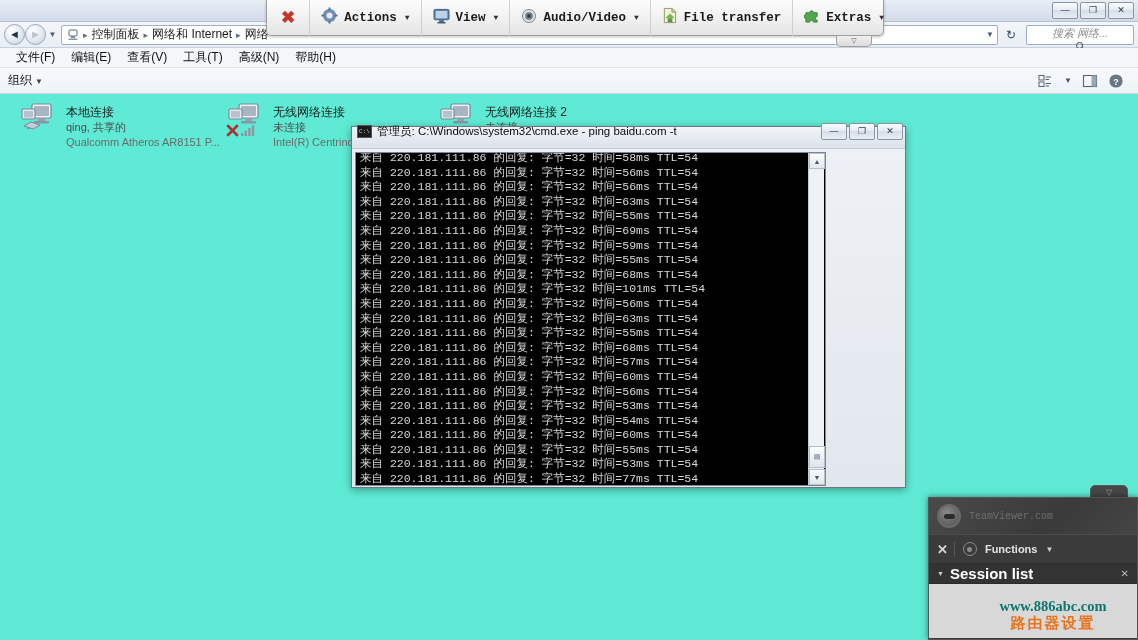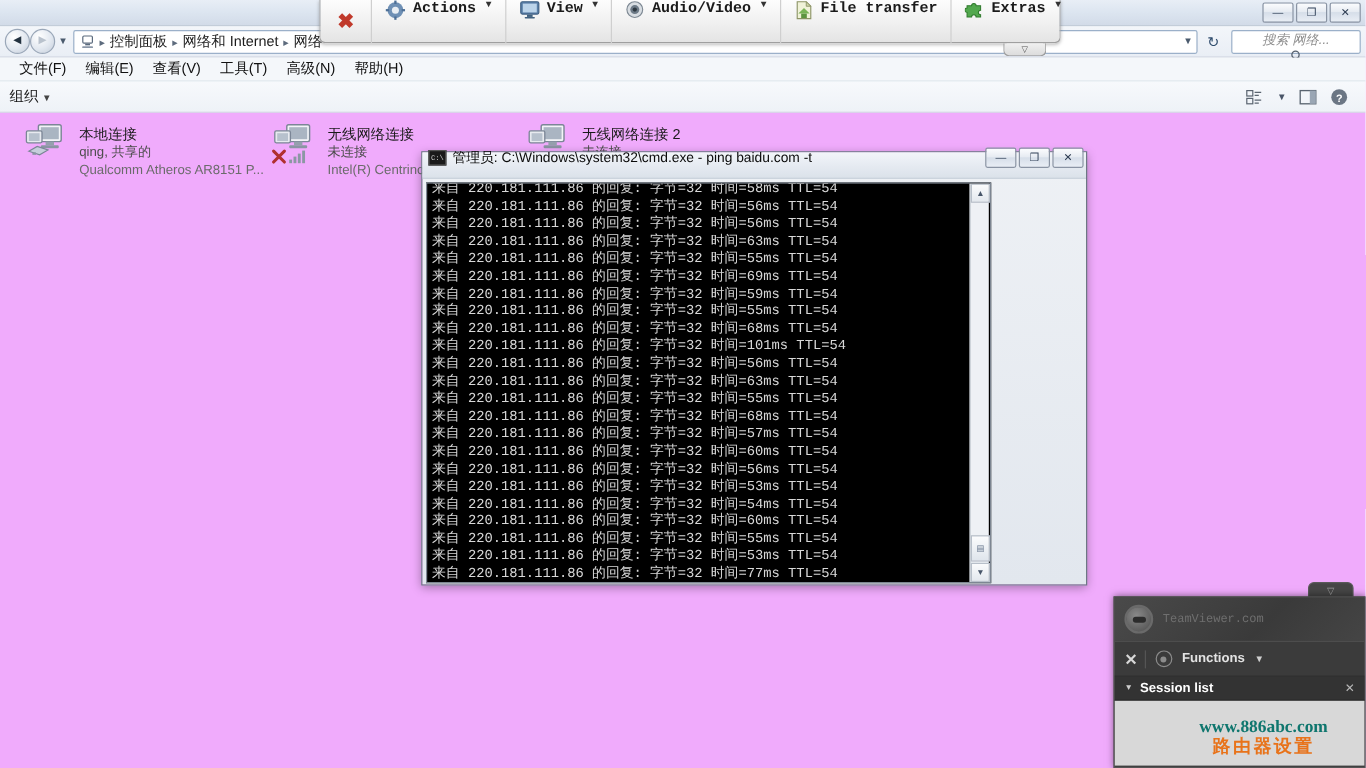--- a/index.html
+++ b/index.html
@@ -104,21 +104,21 @@
   #organize-btn .caret { font-size:8px; margin-left:3px; color:#444; }
   #toolbar-right {
     margin-left:auto; display:flex; align-items:center; gap:10px;
     padding-right:6px;
   }
   .tbicon { display:flex; align-items:center; justify-content:center; color:#4a5568; }
 
   
   #explorer-content {
     position:absolute; left:0; top:94px; width:1138px; height:546px;
-    background:#f0abfc;
+    background:#5eead4;
   }
   .adapter {
     position:absolute; width:230px; height:52px; display:flex;
   }
   .adapter-icon {
     width:44px; height:44px; position:relative; flex:none;
   }
   .adapter-text { padding-left:4px; padding-top:7px; }
   .ad-name { font-size:12px; color:#1a1a1a; line-height:15px; }
   .ad-status { font-size:11px; color:#4d4d4d; line-height:15px; }
@@ -128,21 +128,21 @@
   #tv-toolbar {
     position:absolute; left:266px; top:0px; width:618px; height:36px;
     background: linear-gradient(to bottom,#fdfdfd 0%,#f0f0f0 55%,#e4e4e4 100%);
     border:1px solid #9f9f9f; border-top:none;
     border-bottom-left-radius:5px; border-bottom-right-radius:5px;
     display:flex; align-items:center;
     box-shadow:0 1px 3px rgba(0,0,0,0.25);
     z-index:40;
   }
   .tv-item {
-    height:36px; display:flex; gap:6px;
+    height:36px; display:flex; align-items:center; gap:6px;
     padding:0 11px; border-right:1px solid #cfcfcf;
     font-family:"Liberation Mono", monospace;
     font-size:12.5px; font-weight:bold; color:#1a1a1a;
     white-space:nowrap;
   }
   .tv-item:last-child { border-right:none; }
   .tv-caret { font-size:8px; color:#333; margin-left:2px; }
   #tv-close-x { color:#c0392b; font-size:17px; font-weight:bold; padding:0 14px; border-right:1px solid #cfcfcf; height:36px; display:flex; align-items:center;}
   #tv-tab-handle {
     position:absolute; left:836px; top:36px; width:36px; height:11px;
@@ -239,21 +239,21 @@
     border:1px solid #8c8c8c; display:flex; align-items:center; justify-content:center;
   }
   #tv-func-icon-dot { width:5px; height:5px; border-radius:50%; background:#8c8c8c; }
   #tv-func-label { font-size:11px; color:#e2e2e2; font-weight:bold; }
   #tv-func-caret { font-size:8px; color:#cfcfcf; }
   #tv-session-row {
     height:20px; display:flex; align-items:center; padding:0 8px;
     background:#333; border-bottom:1px solid #2a2a2a;
   }
   #tv-session-caret { font-size:7px; color:#cfcfcf; margin-right:6px; }
-  #tv-session-label { font-size:11px; color:#ffffff; font-weight:bold; }
+  #tv-session-label { font-size:15px; color:#ffffff; font-weight:bold; }
   #tv-session-close { margin-left:auto; font-size:10px; color:#b9b9b9; }
   #tv-session-body { height:54px; background:#d8d8d8; }
 
   
   #watermark {
     position:absolute; left:968px; top:598px; width:170px;
     text-align:center; z-index:70;
   }
   #wm-url {
     font-family:"Liberation Serif", serif;

